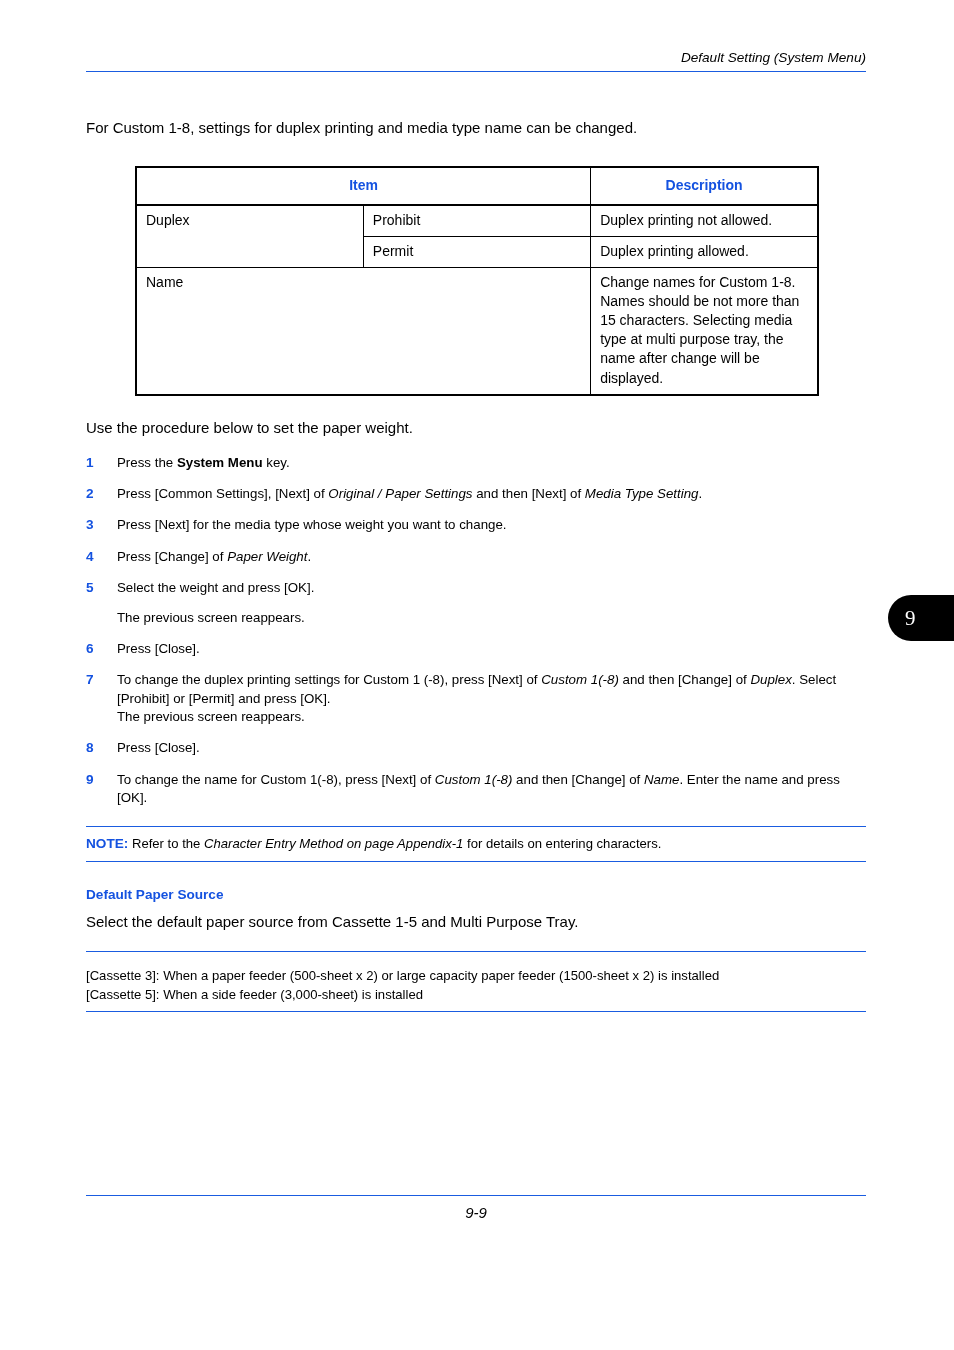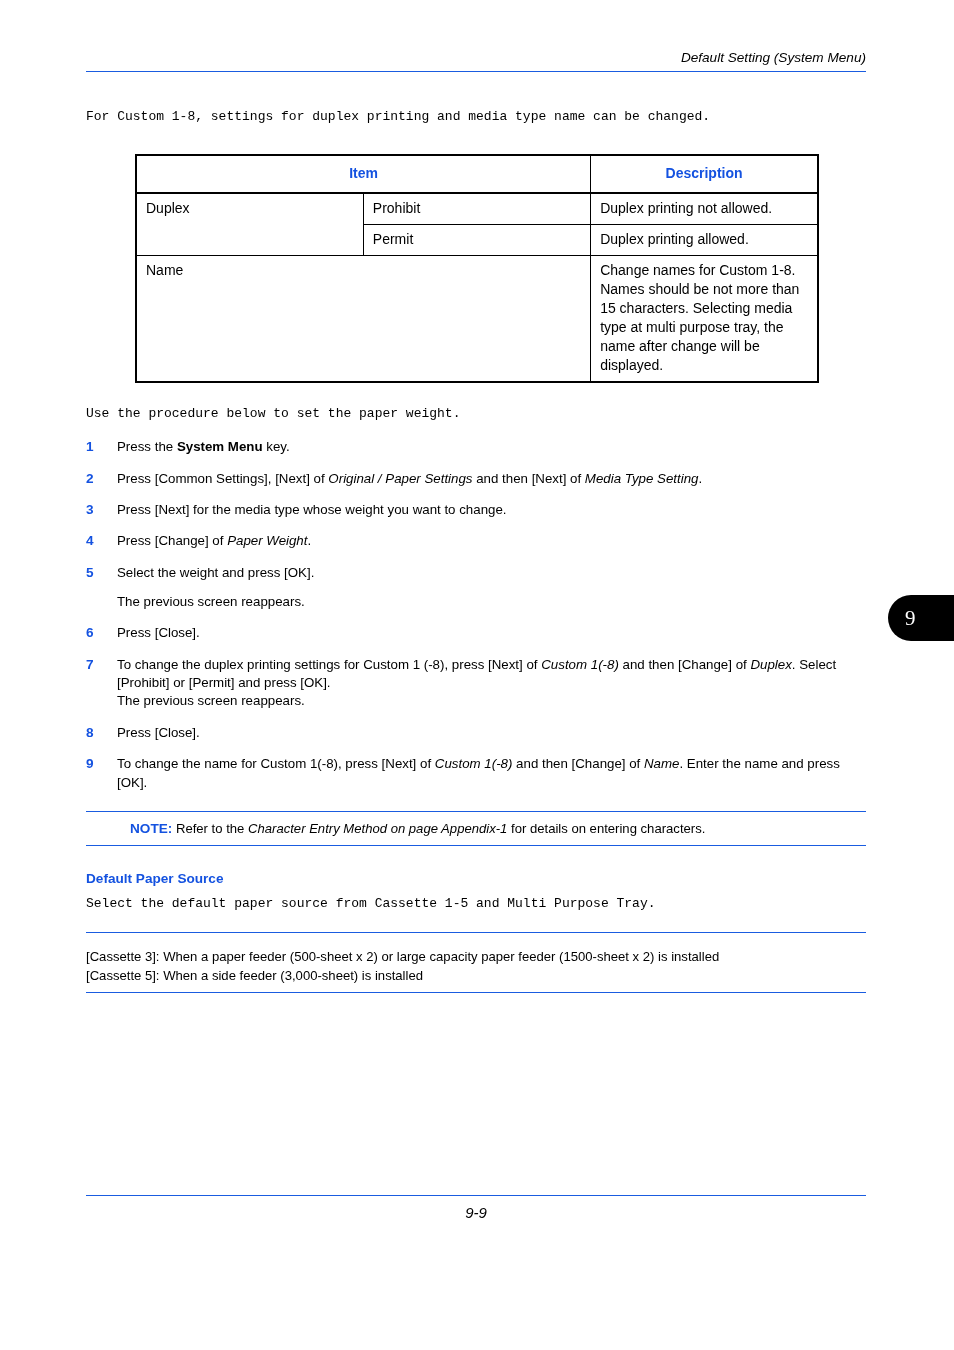--- a/index.html
+++ b/index.html
@@ -48,24 +48,23 @@
 
   
   .content {
     position: absolute;
     left: 86px;
     top: 108px;
     width: 780px;
   }
 
   .para {
-    font-size: 13px;
+    font-size: 15px;
     line-height: 1.35;
-    margin: 0 0 0 0;
-    font-family: Liberation Mono, monospace;
+    margin: 10px 0 0 0;
   }
 
   
   .tbl-wrap {
     margin-top: 28px;
     margin-left: 49px;
     width: 684px;
   }
   table.spec {
     border-collapse: collapse;
@@ -131,21 +130,20 @@
   .note p {
     margin: 0;
     font-size: 13.1px;
     line-height: 1.42;
   }
   .note p + p { margin-top: 6px; }
   .note-label {
     color: #1452e0;
     font-weight: bold;
     font-size: 13.6px;
-    margin-left: 44px;
   }
   .tight-pair p { margin-top: 8px; }
 
   
   .sec-head {
     color: #1452e0;
     font-weight: bold;
     font-size: 13.6px;
     margin-top: 25px;
     margin-bottom: 9px;

